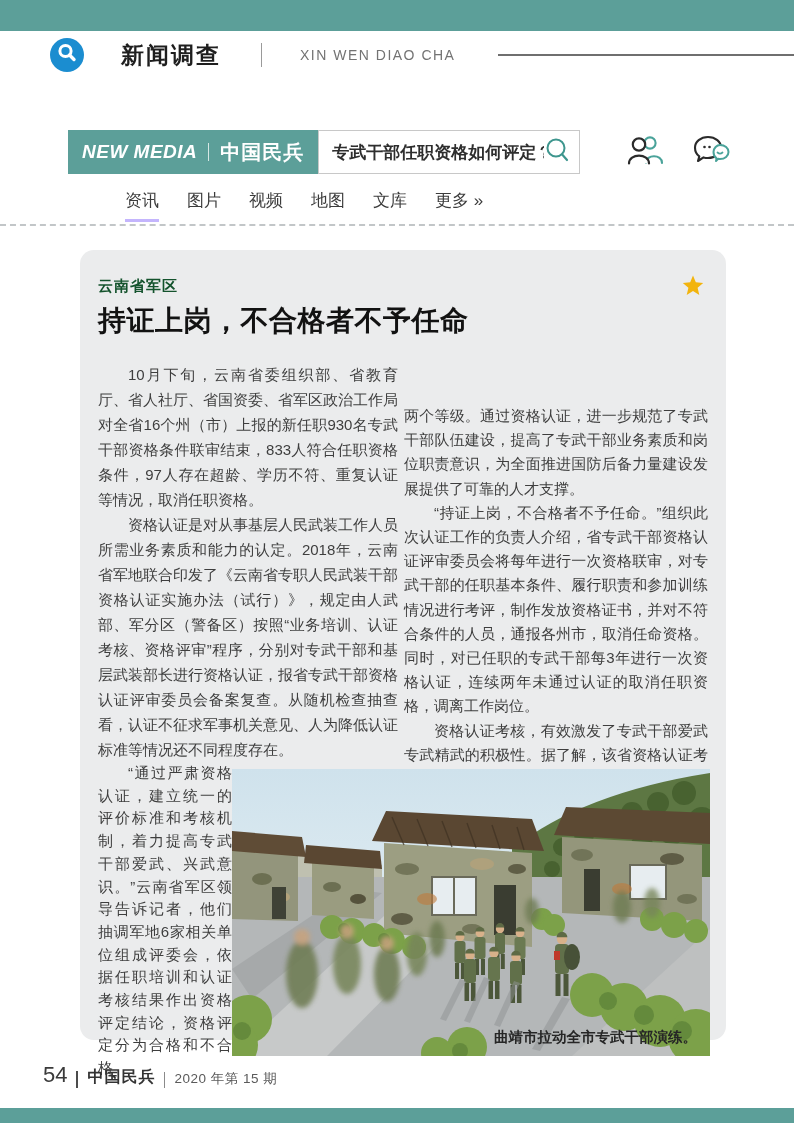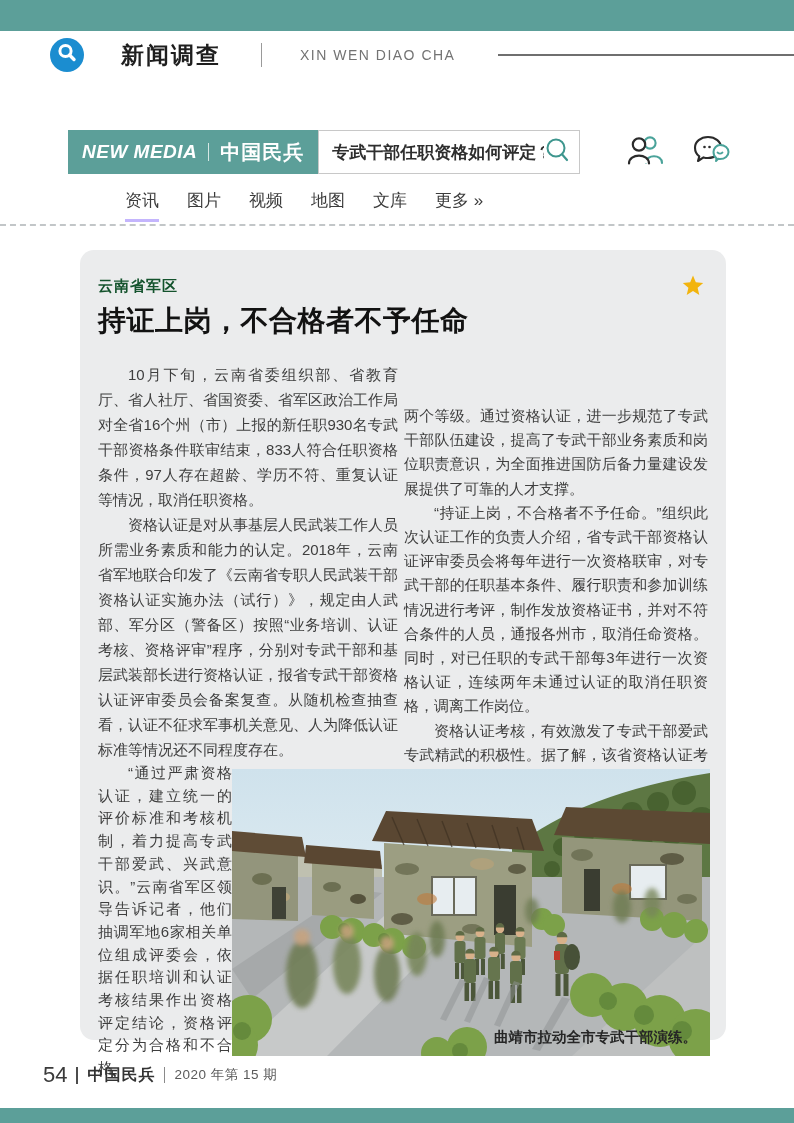--- a/index.html
+++ b/index.html
@@ -42,21 +42,21 @@
   .body-text{font-size:15px;color:#3e3e3e;text-align:justify;}
   .body-text p{margin:0;text-indent:2em;}
   .body-text p.no-indent{text-indent:0;}
   .col-left{position:absolute;top:112px;left:18px;width:300px;line-height:25px;}
   .narrow-block{width:134px;line-height:22.7px;text-indent:2em;text-align:justify;}
   .col-right{position:absolute;top:112px;left:324px;width:304px;line-height:24.2px;margin-top:42px;}
   
   .photo{position:absolute;top:477px;left:152px;width:478px;height:287px;overflow:hidden;margin-top:42px;}
   .photo-caption{position:absolute;bottom:9px;right:13px;font-size:14.5px;font-weight:bold;color:#262626;}
   
-  .footer{position:absolute;top:1062px;left:43px;display:flex;align-items:center;}
+  .footer{position:absolute;top:1062px;left:43px;display:flex;align-items:flex-end;}
   .footer-pg{font-size:22px;color:#3a3a3a;}
   .footer-sep{width:2px;height:17px;background:#4c4c4c;margin:0 9px;}
   .footer-mag{font-size:16px;font-weight:bold;color:#333;letter-spacing:1px;}
   .footer-sep2{width:1px;height:16px;background:#8a8a8a;margin:0 9px;}
   .footer-issue{font-size:13.5px;color:#5a5a5a;letter-spacing:.5px;}
 </style>
 </head>
 <body>
 
 <div class="page">

